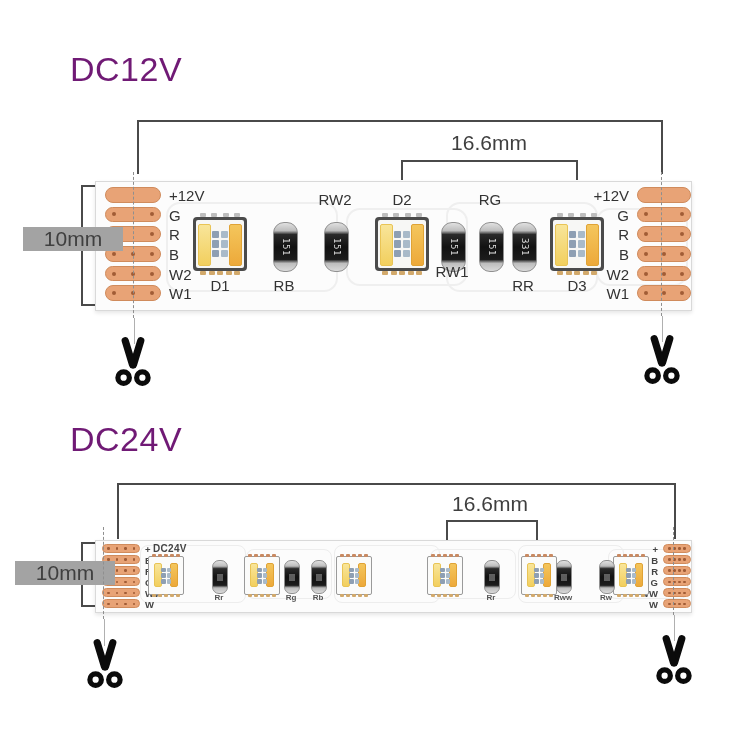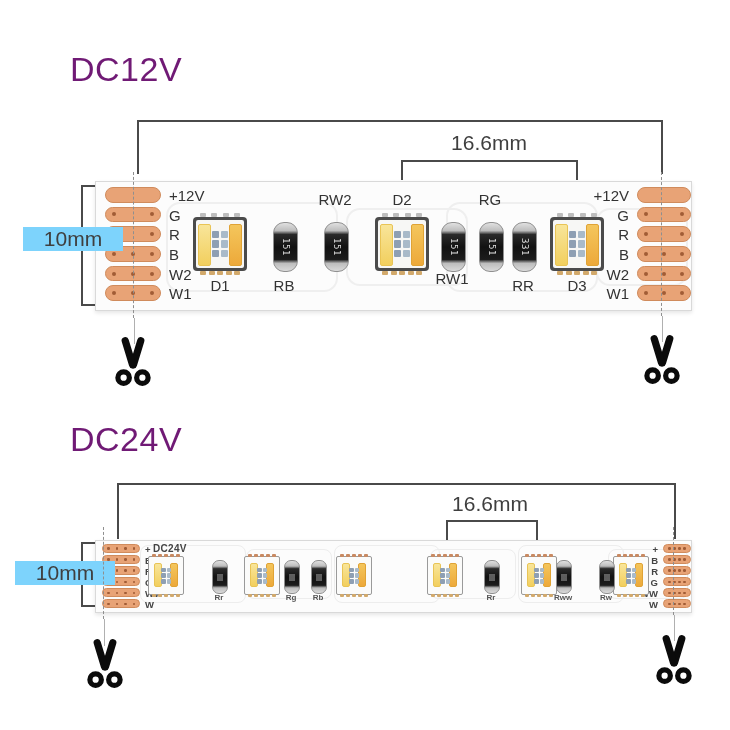--- a/index.html
+++ b/index.html
@@ -1,20 +1,20 @@
 <!DOCTYPE html>
 <html><head>
 <meta charset="utf-8">
 <style>
   html,body{margin:0;padding:0;background:#fff;}
   .canvas{position:relative;width:730px;height:730px;background:#fff;overflow:hidden;
           font-family:"Liberation Sans","DejaVu Sans",sans-serif;}
   .title{position:absolute;font-size:34px;font-weight:500;color:#701a75;letter-spacing:.5px;}
   .dim-text{position:absolute;text-align:center;font-size:21px;color:#3f3f3f;}
-  .dim-white{background:#7dd3fc;z-index:3;}
+  .dim-white{background:#a3a3a3;z-index:3;}
   .hline{position:absolute;height:2px;background:#4a4a4a;}
   .vline{position:absolute;width:2px;background:#4a4a4a;}
 
   .strip{position:absolute;background:#fcfcfc;border:1px solid #d9d9d9;
          box-shadow:0 2px 4px rgba(0,0,0,.10);}
   .trace{position:absolute;border:2px solid #efefef;border-radius:14px;}
   .trace24{position:absolute;border:1.5px solid #ededed;border-radius:8px;}
 
   
   .pads{position:absolute;}
@@ -289,21 +289,21 @@
       </div>
     <div class="res12" style="left:416px;top:40px;">
       <span class="rcode">331</span>
       </div>
 
     <span class="clabel" style="left:124px;top:95px;">D1</span>
     <span class="clabel" style="left:306px;top:9px;">D2</span>
     <span class="clabel" style="left:481px;top:95px;">D3</span>
     <span class="clabel" style="left:188px;top:95px;">RB</span>
     <span class="clabel" style="left:239px;top:9px;">RW2</span>
-    <span class="clabel" style="left:356px;top:88px;">RW1</span>
+    <span class="clabel" style="left:356px;top:81px;">RW1</span>
     <span class="clabel" style="left:394px;top:9px;">RG</span>
     <span class="clabel" style="left:427px;top:95px;">RR</span>
   </div>
 
   <div class="cutline" style="left:133px;top:172px;height:146px;"></div>
   <div class="tail" style="left:134px;top:318px;height:26px;"></div>
   <div class="cutline" style="left:661px;top:172px;height:144px;"></div>
   <div class="tail" style="left:662px;top:316px;height:26px;"></div>
 
   <svg class="scissors" style="left:112px;top:336px;" width="42" height="50" viewBox="0 0 40 48">

